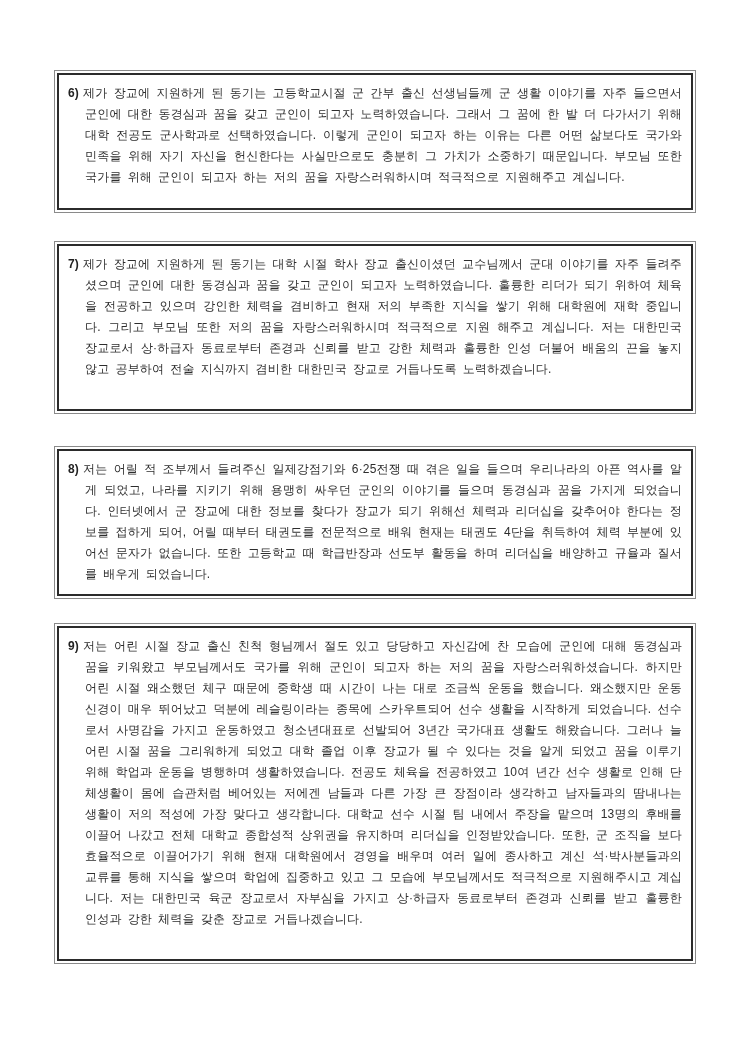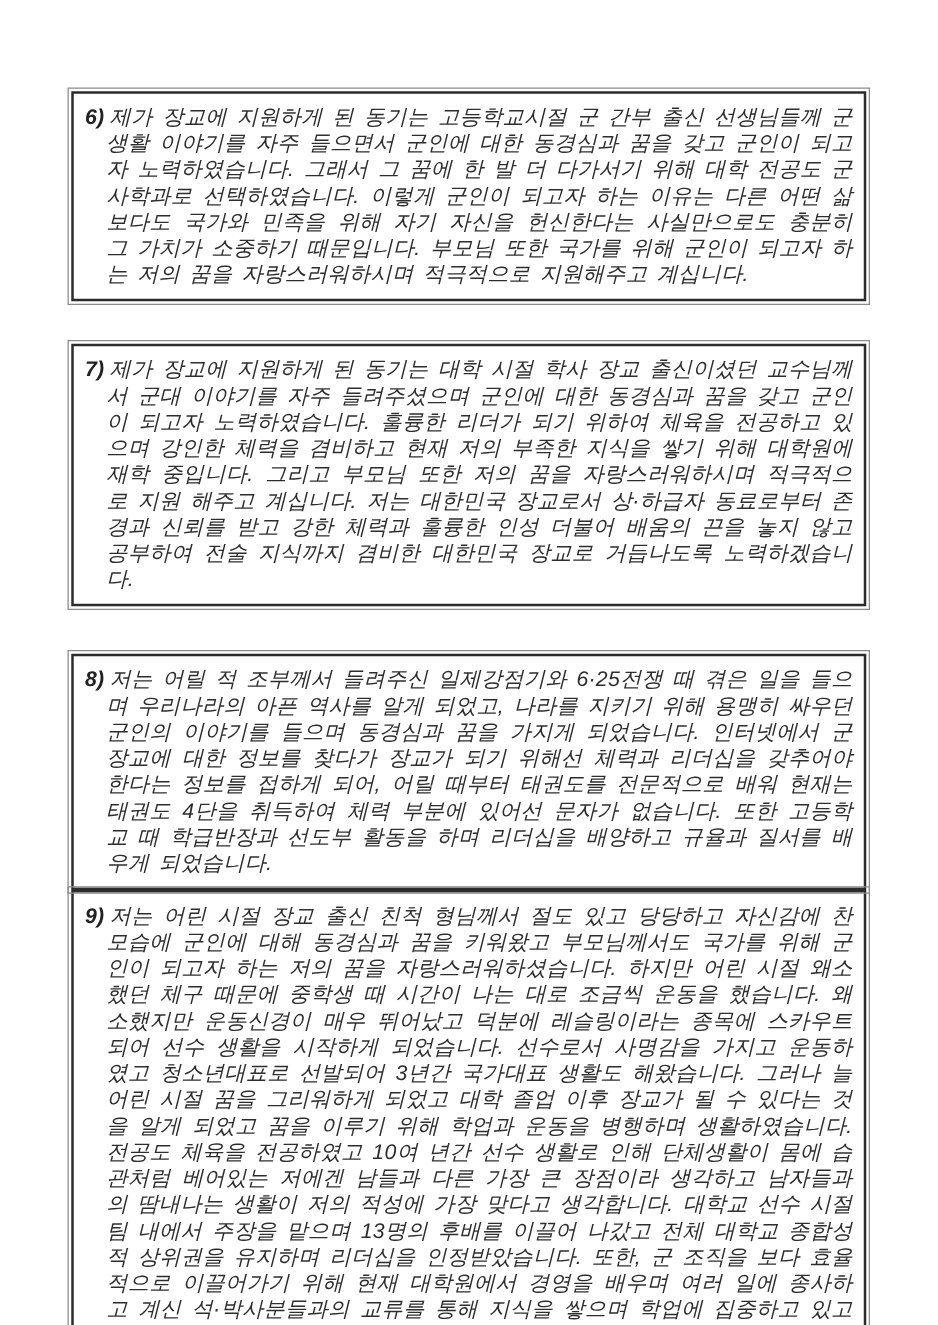--- a/index.html
+++ b/index.html
@@ -19,33 +19,32 @@
   .answer-box {
     border: 2px solid #2b2b2b;
     outline: 1px solid #8a8a8a;
     outline-offset: 2px;
     background: #ffffff;
     padding: 8px 9px 9px 9px;
     width: 636px;
   }
   .answer-box.box-6 { min-height: 137px; margin-bottom: 34px; }
   .answer-box.box-7 { min-height: 167px; margin-bottom: 38px; }
-  .answer-box.box-8 { min-height: 141px; }
+  .answer-box.box-8 { min-height: 141px; margin-bottom: 30px; }
   .answer-box.box-9 { min-height: 335px; margin-bottom: 16px; }
   .para {
-    font-size: 17px;
+    font-size: 12px;
     line-height: 21px;
     color: #2d2d2d;
     text-align: justify;
     word-spacing: 2.5px;
     letter-spacing: 0.2px;
     word-break: break-all;
     padding-left: 17px;
     text-indent: -17px;
-    font-style: italic;
   }
   .num {
     font-weight: bold;
     padding-right: 4px;
     color: #222222;
   }
 </style>
 </head>
 <body>
 

